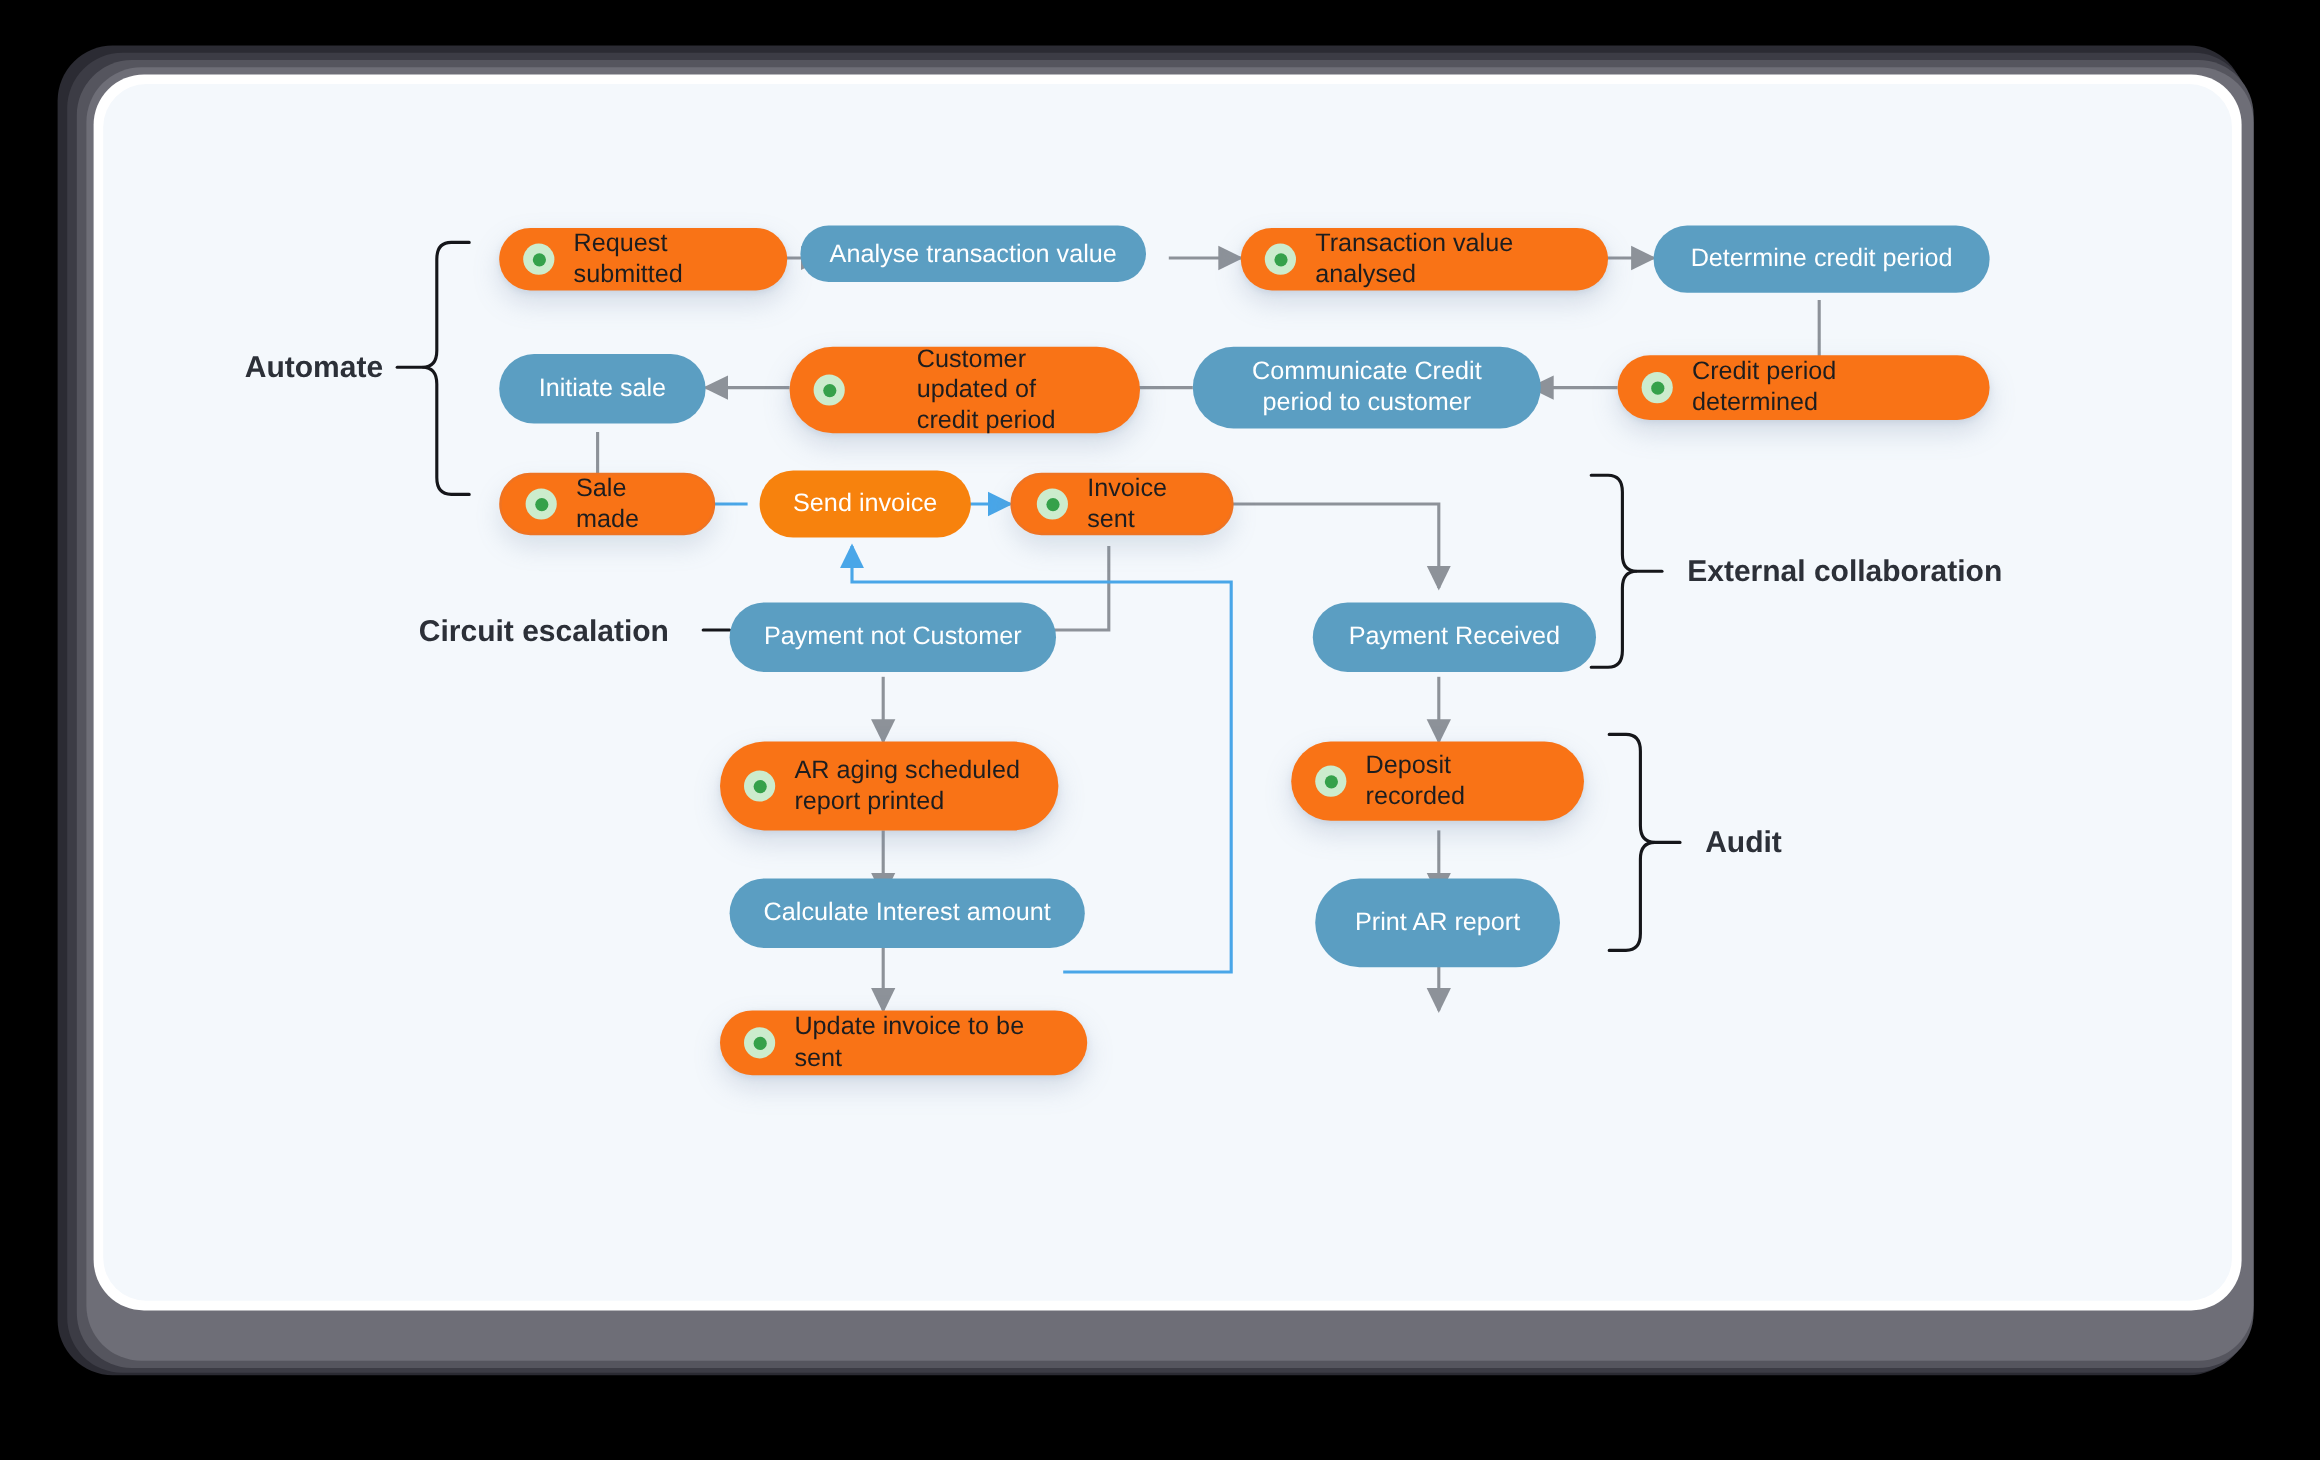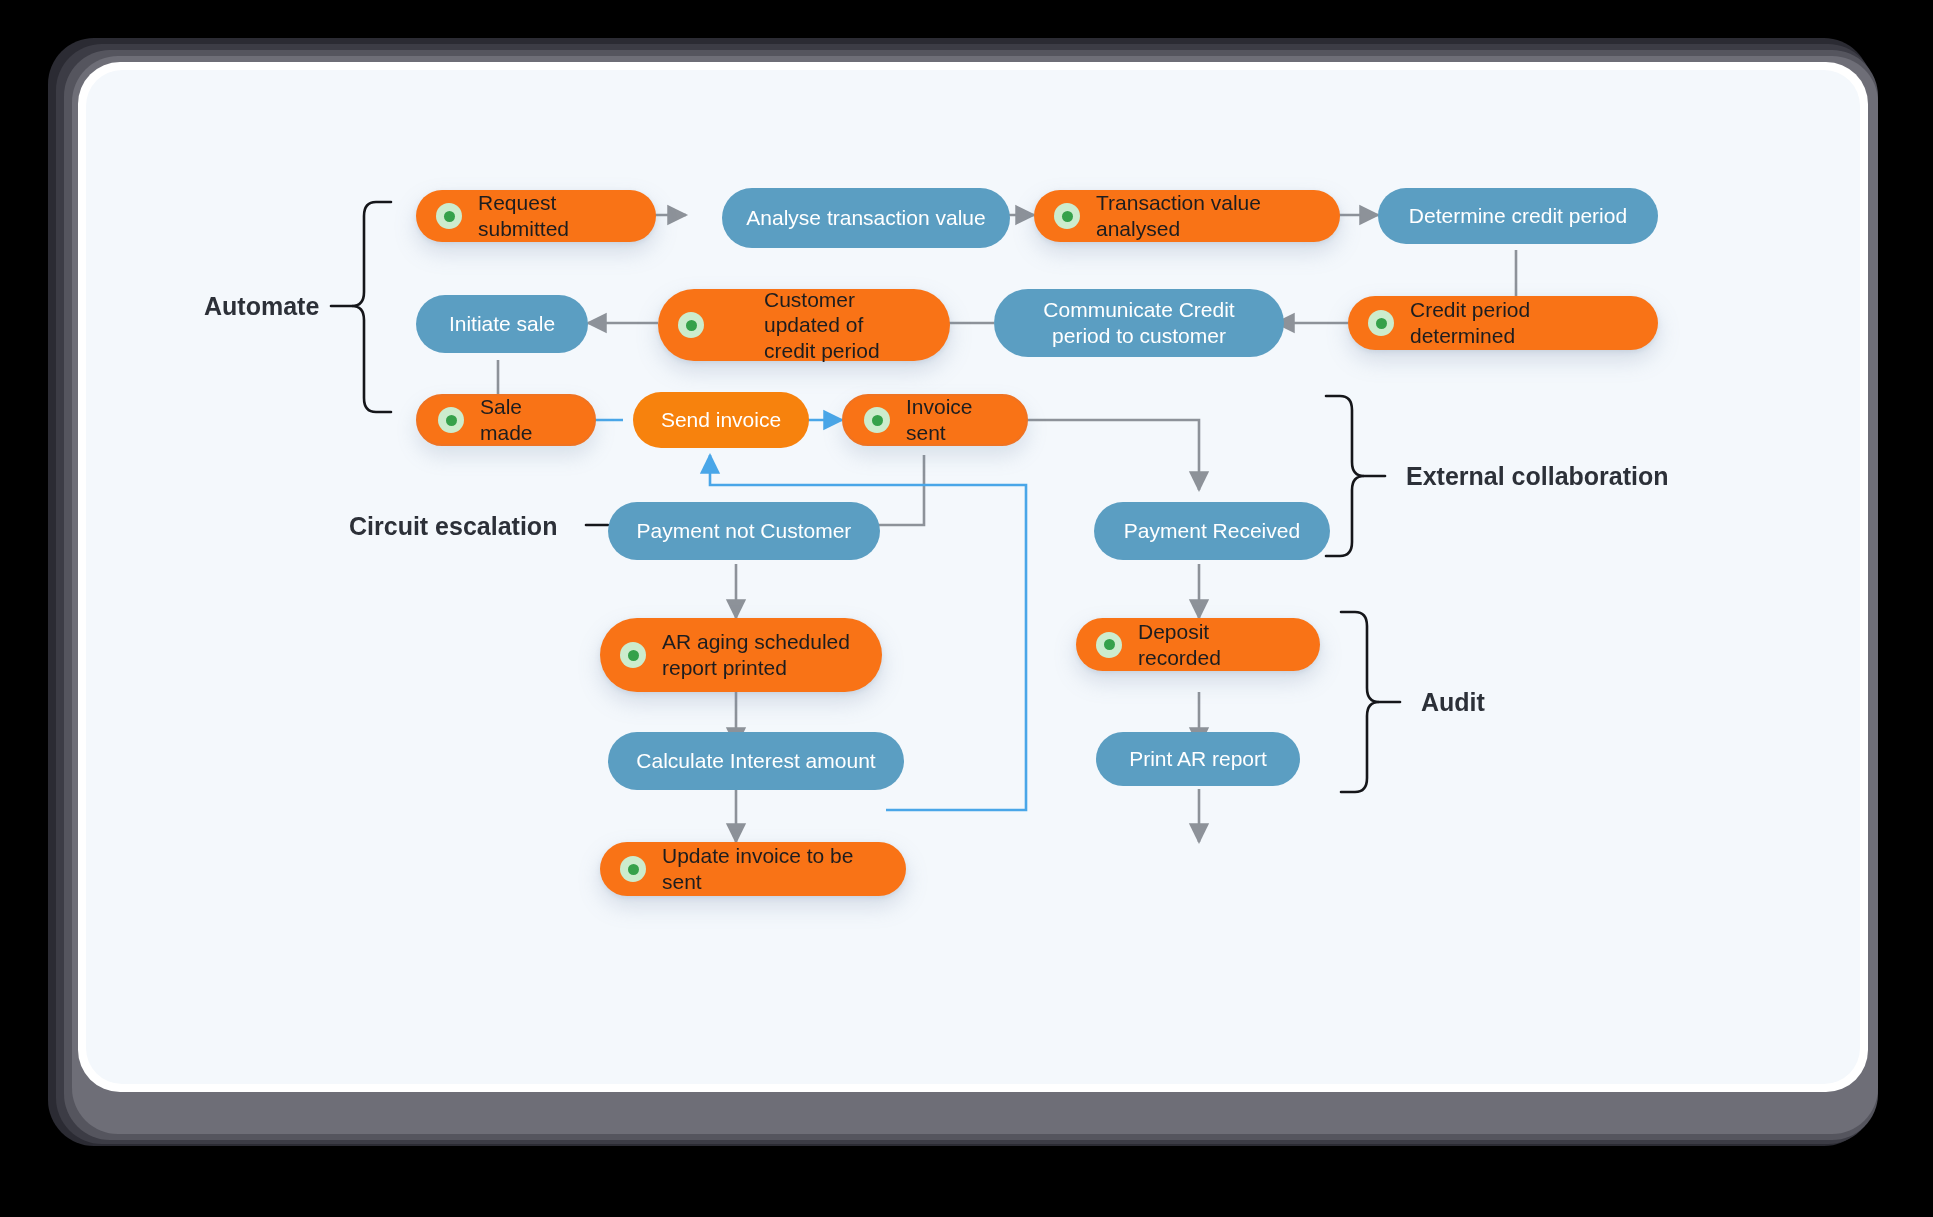--- a/index.html
+++ b/index.html
@@ -229,21 +229,21 @@
 
       <div class="group-label" style="left:1320px; top:392px;">External collaboration</div>
 
       <div class="group-label" style="left:1335px; top:618px;">Audit</div>
 
       <div class="node event" style="left:330px; top:120px; width:240px; height:52px;">
         <span class="dot-wrap green"><span class="dot"></span></span>
         <span>Request submitted</span>
       </div>
 
-      <div class="node task" style="left:636px; top:118px; width:288px; height:60px;text-align:center;">
+      <div class="node task" style="left:581px; top:118px; width:288px; height:47px;text-align:center;">
         <span>Analyse transaction value</span>
       </div>
 
       <div class="node event" style="left:948px; top:120px; width:306px; height:52px;">
         <span class="dot-wrap green"><span class="dot"></span></span>
         <span>Transaction value analysed</span>
       </div>
 
       <div class="node task" style="left:1292px; top:118px; width:280px; height:56px;">
         <span>Determine credit period</span>
@@ -299,25 +299,25 @@
 
       <div class="node event" style="left:514px; top:772px; width:306px; height:54px;">
         <span class="dot-wrap green"><span class="dot"></span></span>
         <span>Update invoice to be sent</span>
       </div>
 
       <div class="node task" style="left:1008px; top:432px; width:236px; height:58px;">
         <span>Payment Received</span>
       </div>
 
-      <div class="node event" style="left:990px; top:548px; width:244px; height:53px;">
+      <div class="node event" style="left:990px; top:548px; width:244px; height:66px;">
         <span class="dot-wrap green"><span class="dot"></span></span>
         <span>Deposit recorded</span>
       </div>
 
-      <div class="node task" style="left:1010px; top:662px; width:204px; height:54px;">
+      <div class="node task" style="left:1010px; top:662px; width:204px; height:74px;">
         <span>Print AR report</span>
       </div>
 
 
     </div>
   </div>
 </div>
 
 </body></html>

